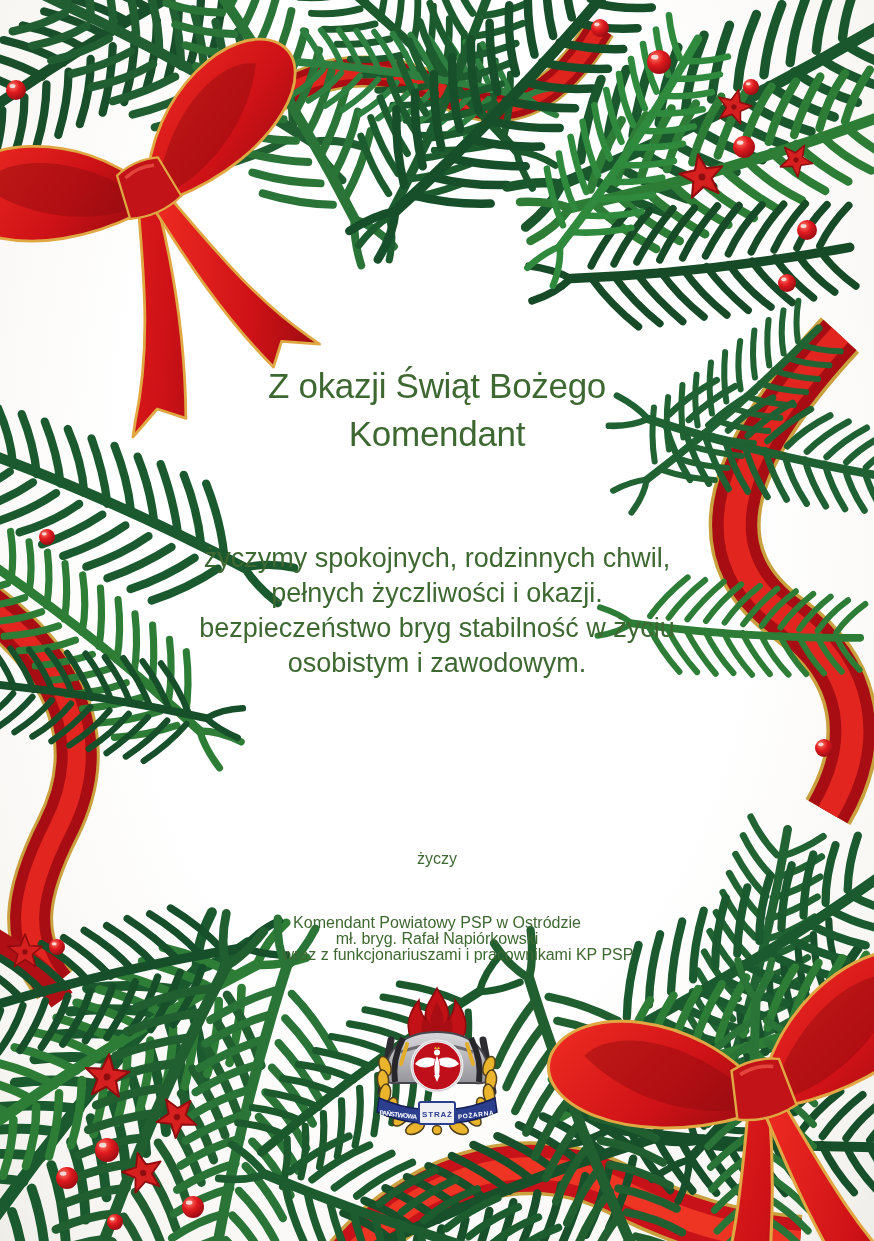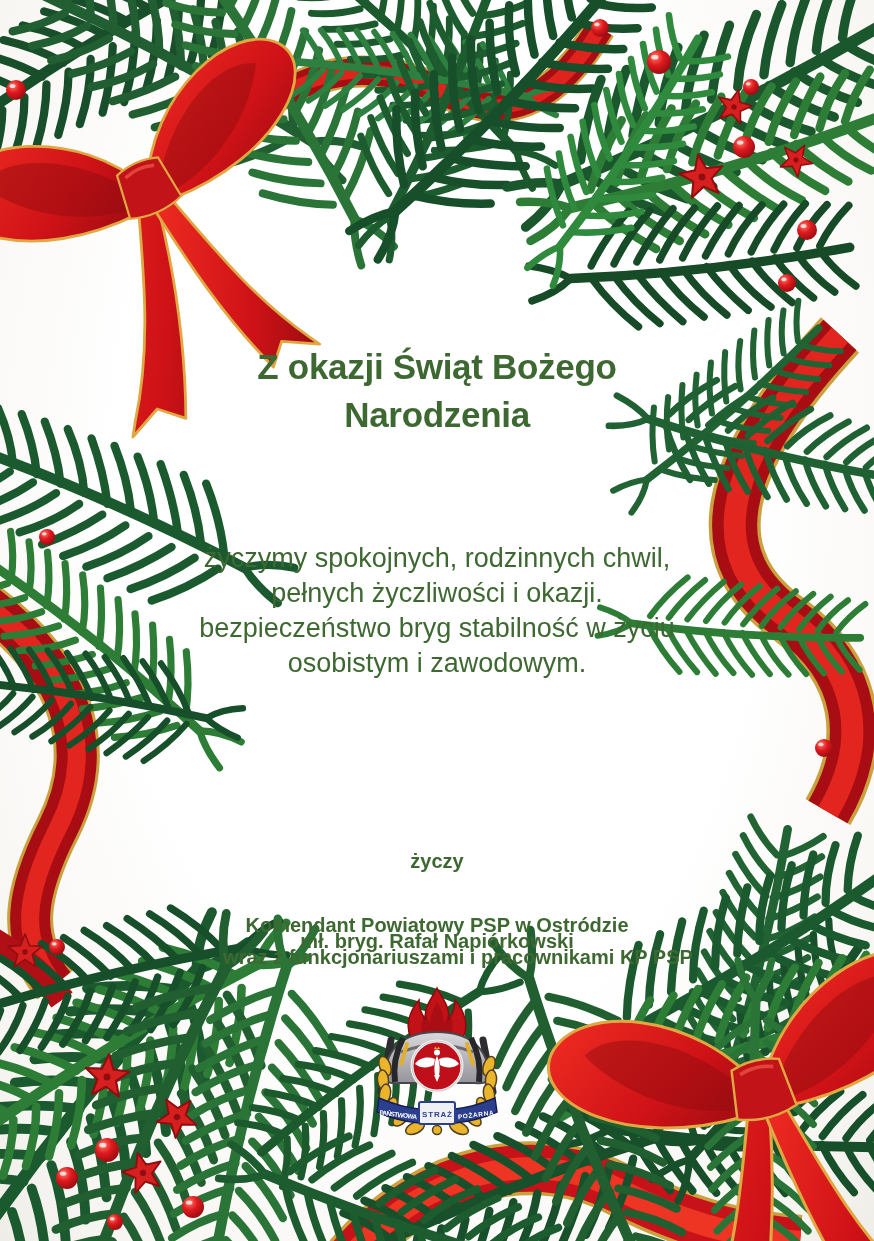--- a/index.html
+++ b/index.html
@@ -7,24 +7,24 @@
     width:874px;height:1241px;overflow:hidden;
     font-family:"Liberation Sans",sans-serif;
     background:#ffffff;
   }
   .card{
     position:relative;width:874px;height:1241px;overflow:hidden;
     background:radial-gradient(ellipse at 50% 40%, #ffffff 52%, #f7f5f1 88%, #efede8 100%);
   }
   .decor{position:absolute;left:0;top:0;z-index:1;}
   .txt{position:absolute;left:0;right:0;text-align:center;z-index:3;color:#3e6831;}
-  .heading{top:343px;font-size:35px;line-height:48px;font-weight:700;letter-spacing:-0.3px;}
+  .heading{top:362px;font-size:35px;line-height:48px;font-weight:400;letter-spacing:-0.3px;}
   .wishes{top:541px;font-size:27px;line-height:35px;font-weight:500;}
   .wishes span{display:block;}
-  .sig{font-size:20px;font-weight:700;}
+  .sig{font-size:16px;font-weight:400;}
   .sig-intro{top:850px;}
   .sig-name{top:882px;margin-top:48px;}
   .sig-title{top:914px;}
   .sig-suffix{top:946px;margin-left:42px;}
   .logo-wrap{position:absolute;left:371px;top:982px;width:132px;height:158px;z-index:4;}
 </style>
 </head>
 <body>
 
 <div class="card">
@@ -185,21 +185,21 @@
       <use href="#star" transform="translate(796,160) rotate(30) scale(0.85)"></use>
       <use href="#star" transform="translate(107,1077) rotate(5) scale(1.15)"></use>
       <use href="#star" transform="translate(177,1117) rotate(40) scale(1.05)"></use>
       <use href="#star" transform="translate(143,1173) rotate(-15) scale(1.05)"></use>
       <use href="#star" transform="translate(25,952) rotate(0) scale(0.9)"></use>
     </g>
   </svg>
 
   <div class="txt heading">
     <div>Z okazji Świąt Bożego</div>
-    <div>Narodzenia</div>
+    <div>Komendant</div>
   </div>
 
   <div class="txt wishes">
     <span>życzymy spokojnych, rodzinnych chwil,</span>
     <span>pełnych życzliwości i okazji.</span>
     <span>bezpieczeństwo bryg stabilność w życiu</span>
     <span>osobistym i zawodowym.</span>
   </div>
 
   <div class="txt sig sig-intro">życzy</div>

